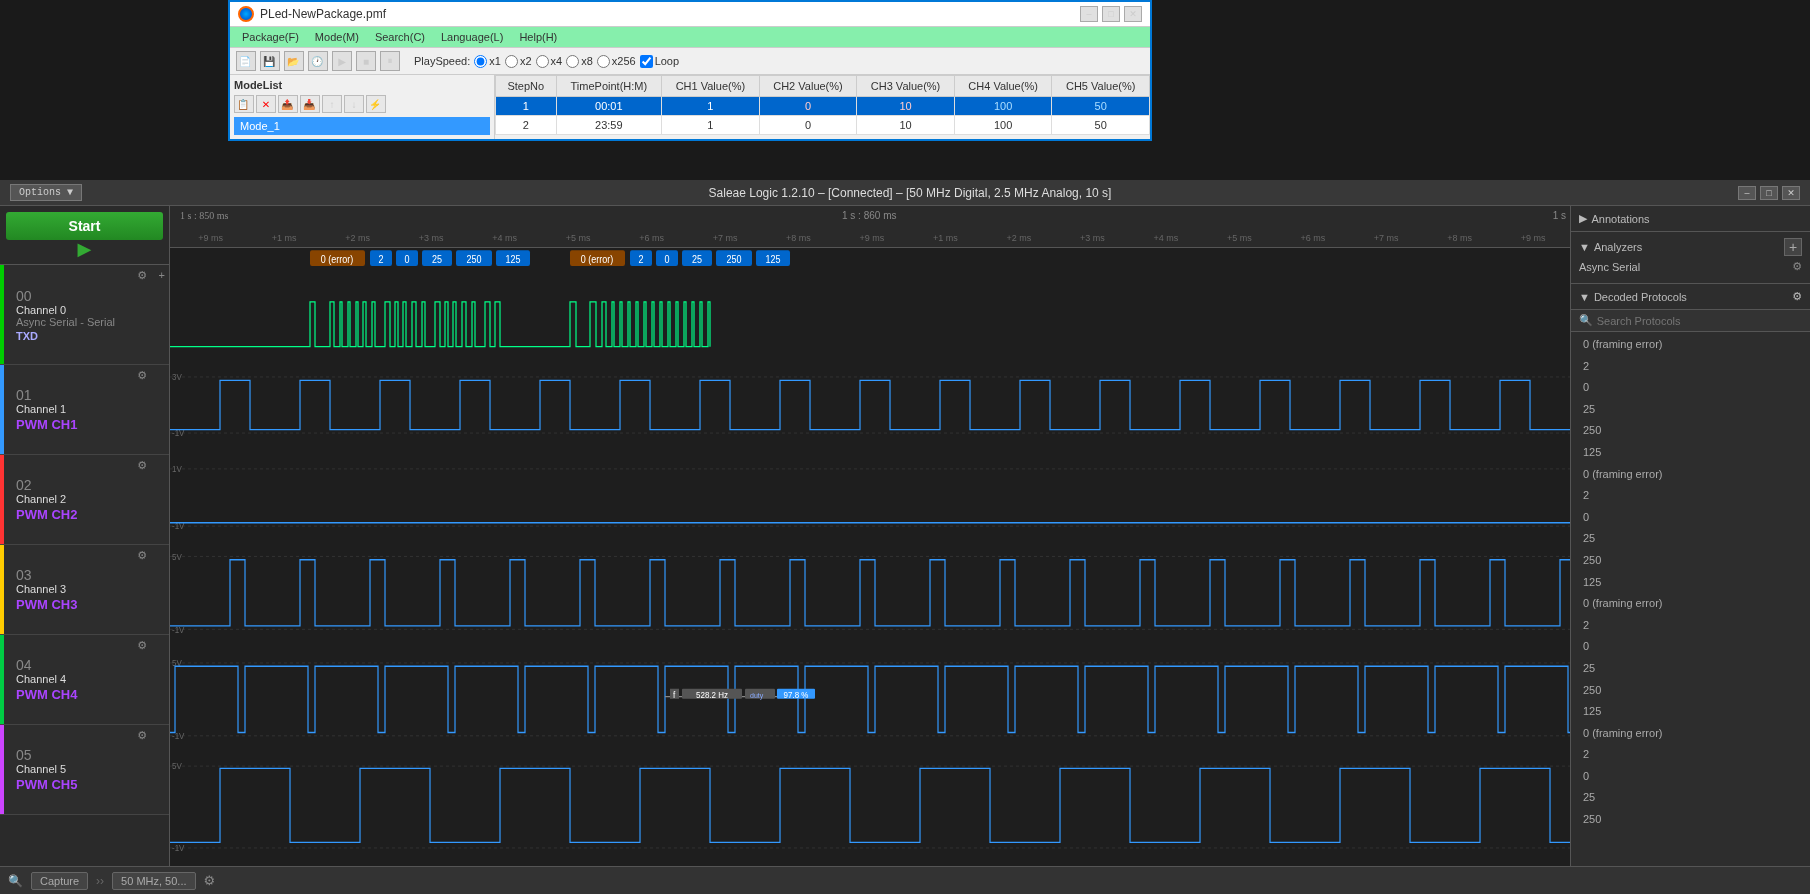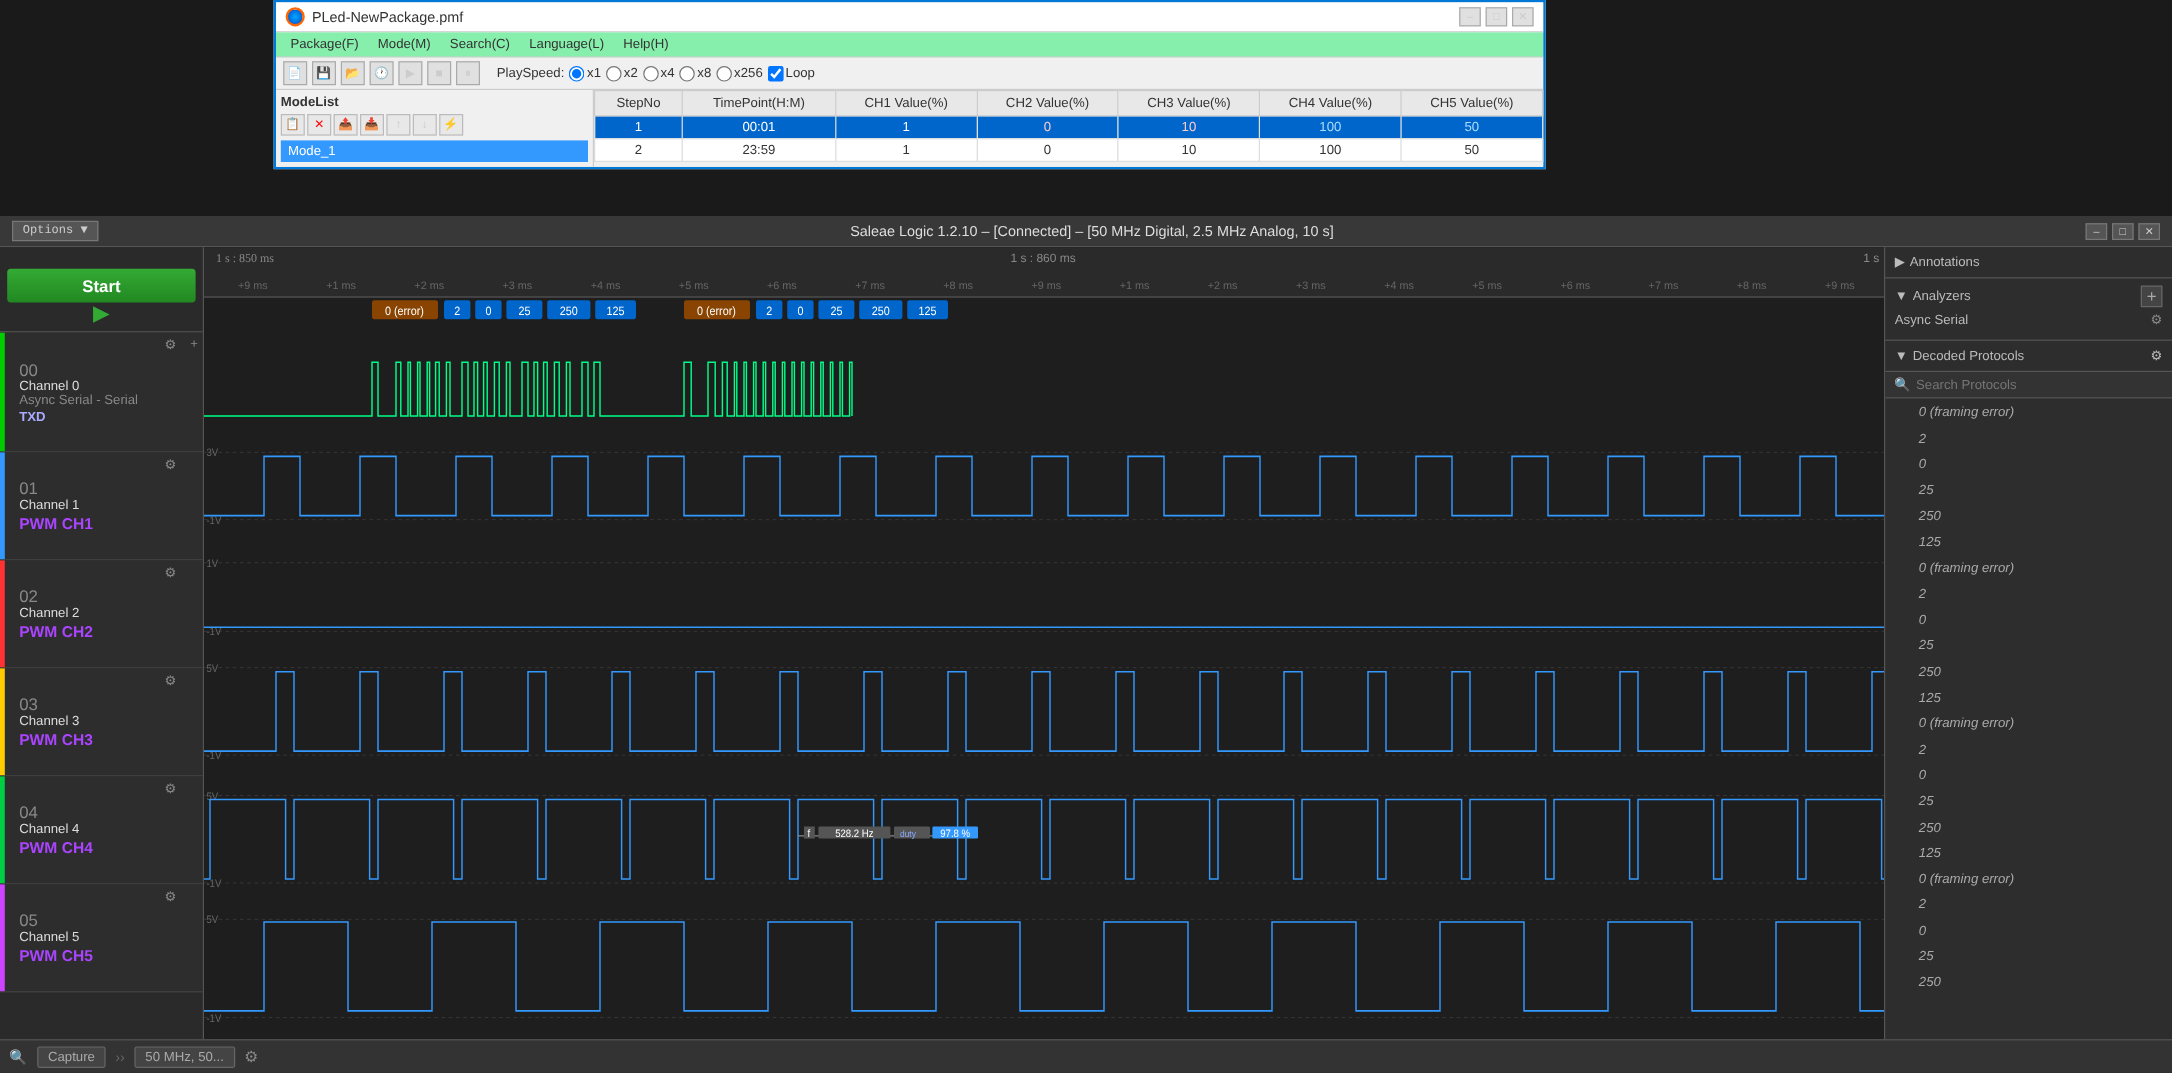--- a/index.html
+++ b/index.html
@@ -2,21 +2,21 @@
 <html><head>
   <meta charset="utf-8">
   <style>
     * { box-sizing: border-box; margin: 0; padding: 0; }
     body { font-family: 'Segoe UI', Arial, sans-serif; font-size: 11px; background: #1a1a1a; color: #ccc; overflow: hidden; width: 1810px; height: 894px; }
 
     
     .pled-window {
       position: absolute;
       top: 0; left: 228px;
-      width: 1060px;
+      width: 924px;
       background: #f0f0f0;
       border: 2px solid #0078d7;
       z-index: 10;
     }
     .pled-titlebar {
       background: #fff;
       display: flex;
       align-items: center;
       padding: 4px 8px;
       justify-content: space-between;
@@ -196,22 +196,21 @@
     }
     .search-icon { font-size: 11px; color: #888; margin-right: 4px; }
     .search-input {
       flex: 1; background: transparent; border: none; outline: none;
       color: #aaa; font-size: 11px;
     }
 
     .decoded-list {
       flex: 1;
       overflow-y: auto;
-      padding: 2px 16px;
-      font-style: italic;
+      padding: 2px 0;
     }
     .decoded-item {
       padding: 2px 12px;
       font-size: 11px;
       color: #aaa;
       line-height: 1.6;
     }
 
     
     .bottom-bar {
@@ -368,21 +367,21 @@
       <div class="saleae-win-btn">–</div>
       <div class="saleae-win-btn">□</div>
       <div class="saleae-win-btn">✕</div>
     </div>
   </div>
 
   <div class="saleae-body">
 
     <div style="display:flex;flex-direction:column;width:170px;min-width:170px;background:#2a2a2a;border-right:1px solid #555;">
 
-      <div style="padding:6px;border-bottom:1px solid #555;margin-top:12px;">
+      <div style="padding:6px;border-bottom:1px solid #555;">
         <button style="width:100%;padding:6px;background:linear-gradient(to bottom,#33aa33,#228822);border:none;color:white;font-size:14px;font-weight:bold;border-radius:3px;cursor:pointer;">Start</button>
         <div style="text-align:center;font-size:18px;color:#33aa33;line-height:1;">▶</div>
       </div>
 
       <div style="flex:1;overflow:hidden;">
 
         <div class="channel-label" style="height:100px;border-bottom:1px solid #444;position:relative;width:170px;">
           <div class="channel-color-bar" style="background:#00cc00;"></div>
           <div style="padding-left:8px;">
             <div class="channel-num">00</div>

